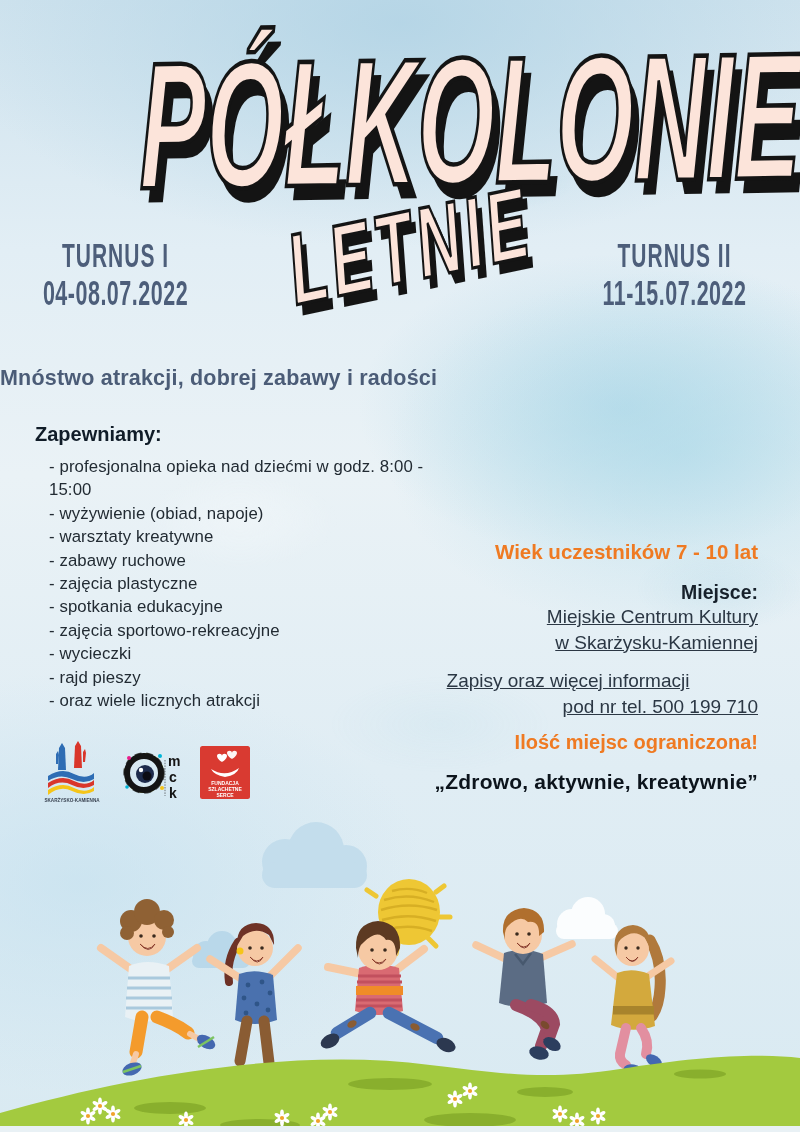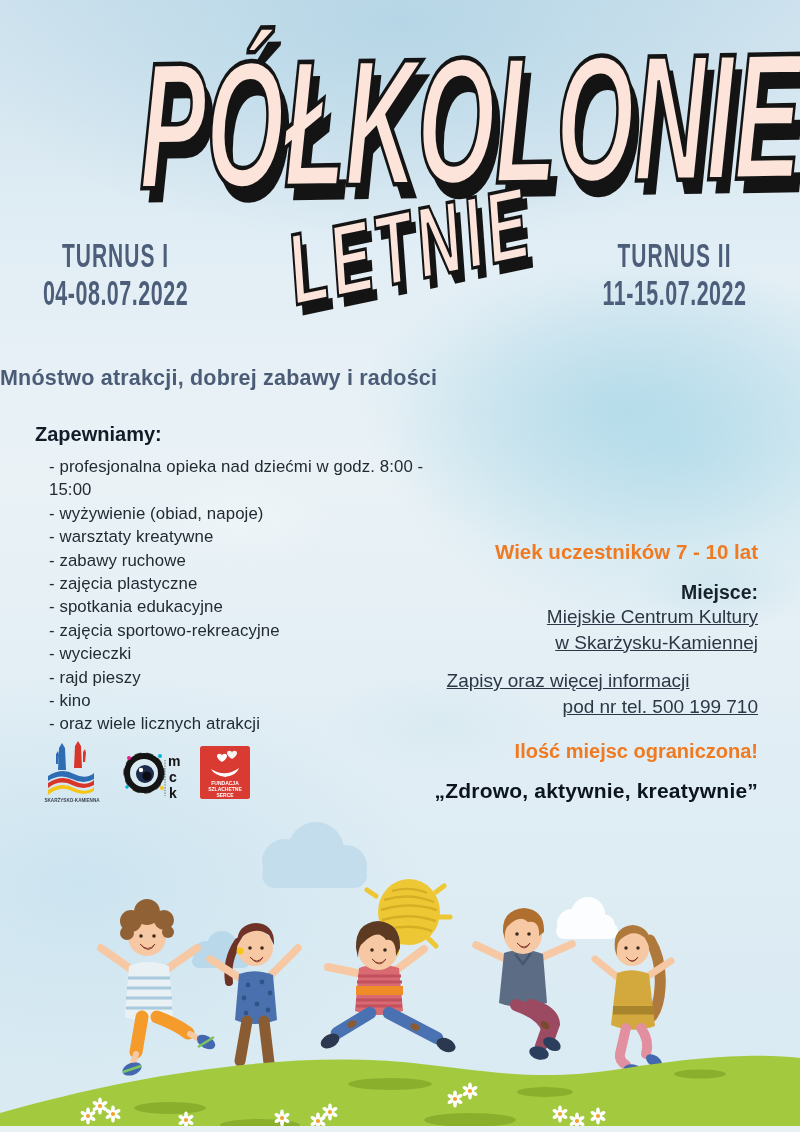--- a/index.html
+++ b/index.html
@@ -40,21 +40,21 @@
   .tagline{position:absolute;top:366px;left:0;width:100%;text-align:left;
     font-weight:bold;font-size:21.5px;color:#4b5c77;letter-spacing:.2px;}
   .offers{position:absolute;left:35px;top:423px;width:420px;color:#222b33;}
   .offers .head{font-weight:bold;font-size:20px;color:#101c28;margin-bottom:9px;}
   .offers .item{font-size:16.8px;line-height:23.4px;padding-left:14px;letter-spacing:.1px;}
   .info{position:absolute;right:42px;top:540px;width:380px;text-align:right;}
   .info .age{font-weight:bold;font-size:20.5px;color:#ef7a22;}
   .info .place-label{font-weight:bold;font-size:19.5px;color:#17212b;margin-top:17px;}
   .info .place-line{font-size:19px;color:#2b3744;line-height:25.5px;text-decoration:underline;}
   .info .signup{margin-top:13px;text-align:center;}
-  .info .limited{font-weight:bold;font-size:20px;color:#ef7a22;margin-top:21px;}
+  .info .limited{font-weight:bold;font-size:20px;color:#ef7a22;margin-top:12px;}
   .info .motto{font-weight:bold;font-size:21px;color:#0c141c;margin-top:16px;letter-spacing:.2px;}
   .logos{position:absolute;left:38px;top:740px;display:flex;align-items:center;gap:14px;}
   .illu{position:absolute;left:0;top:820px;width:800px;height:312px;}
 </style>
 </head>
 <body>
 
 <div class="poster">
   <div class="texture"></div>
 
@@ -82,21 +82,20 @@
     <div class="head">Zapewniamy:</div>
     <div class="item">- profesjonalna opieka nad dziećmi w godz. 8:00 - 15:00</div>
     <div class="item">- wyżywienie (obiad, napoje)</div>
     <div class="item">- warsztaty kreatywne</div>
     <div class="item">- zabawy ruchowe</div>
     <div class="item">- zajęcia plastyczne</div>
     <div class="item">- spotkania edukacyjne</div>
     <div class="item">- zajęcia sportowo-rekreacyjne</div>
     <div class="item">- wycieczki</div>
     <div class="item">- rajd pieszy</div>
-    <div class="item">- kino</div>
     <div class="item">- oraz wiele licznych atrakcji</div>
   </div>
 
   <div class="info">
     <div class="age">Wiek uczestników 7 - 10 lat</div>
     <div class="place-label">Miejsce:</div>
     <div class="place-line">Miejskie Centrum Kultury</div>
     <div class="place-line">w Skarżysku-Kamiennej</div>
     <div class="place-line signup">Zapisy oraz więcej informacji</div>
     <div class="place-line">pod nr tel. 500 199 710</div>

